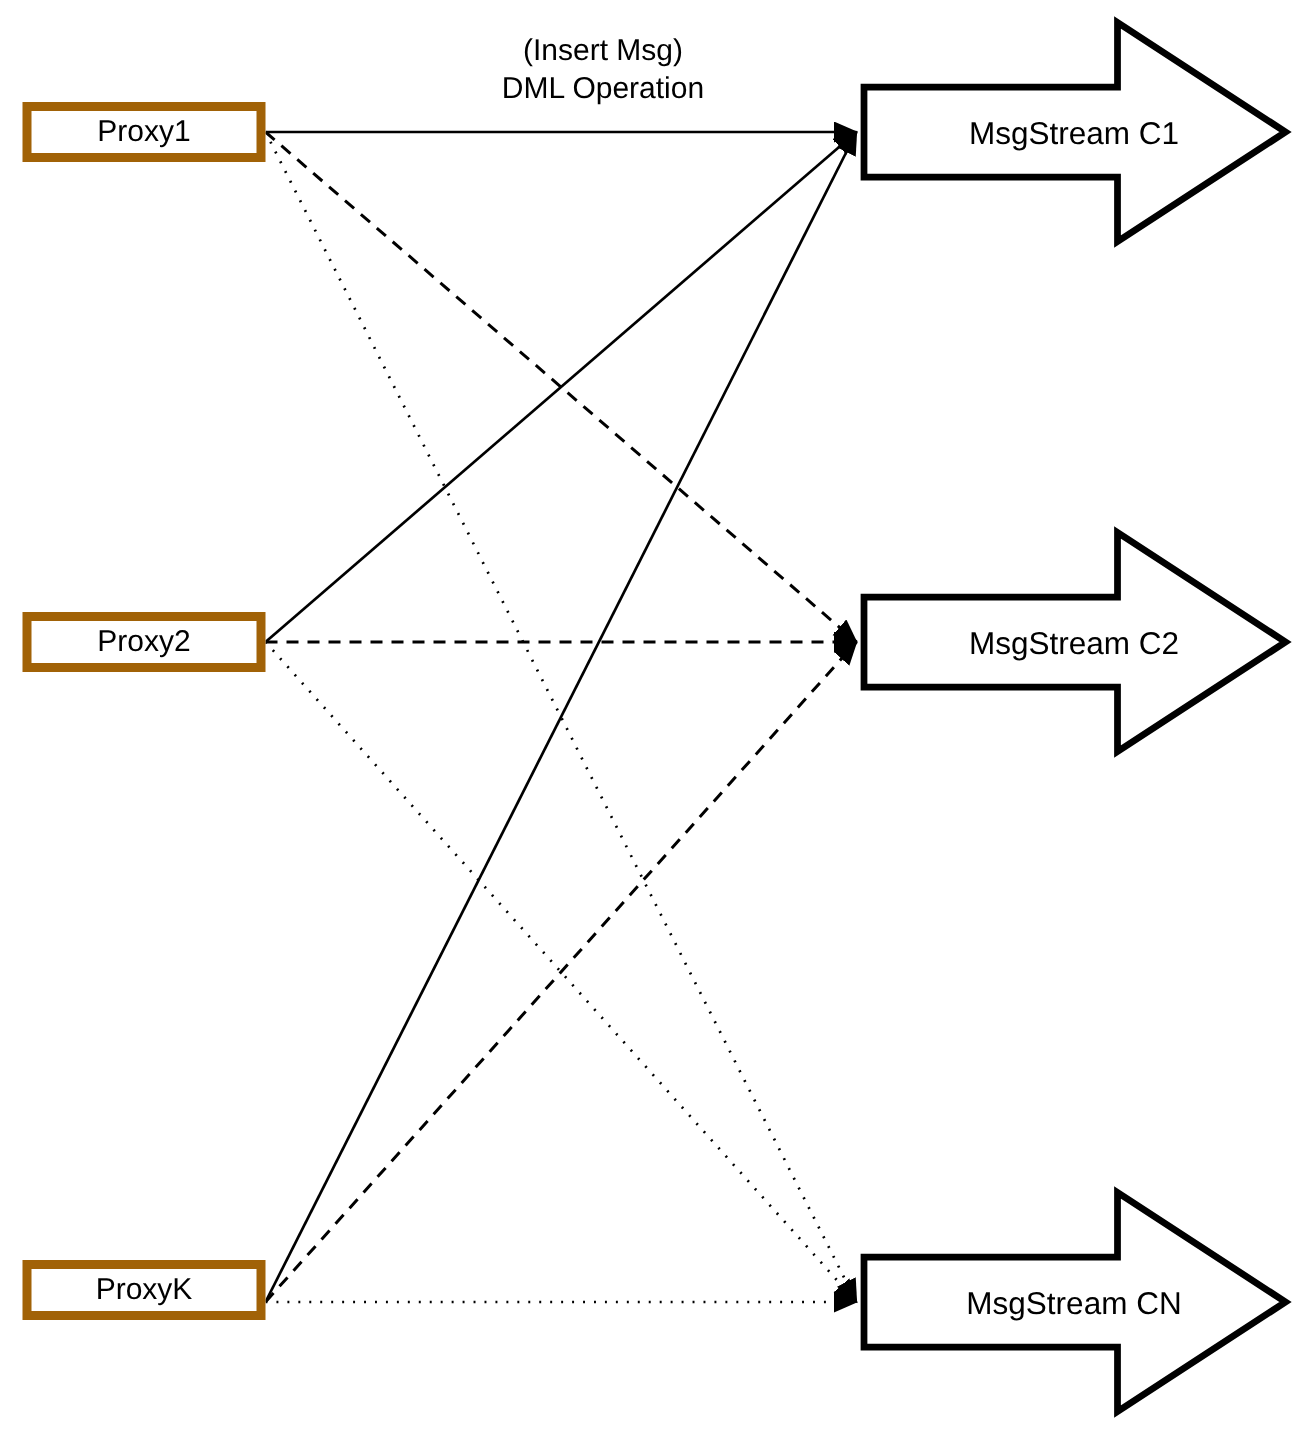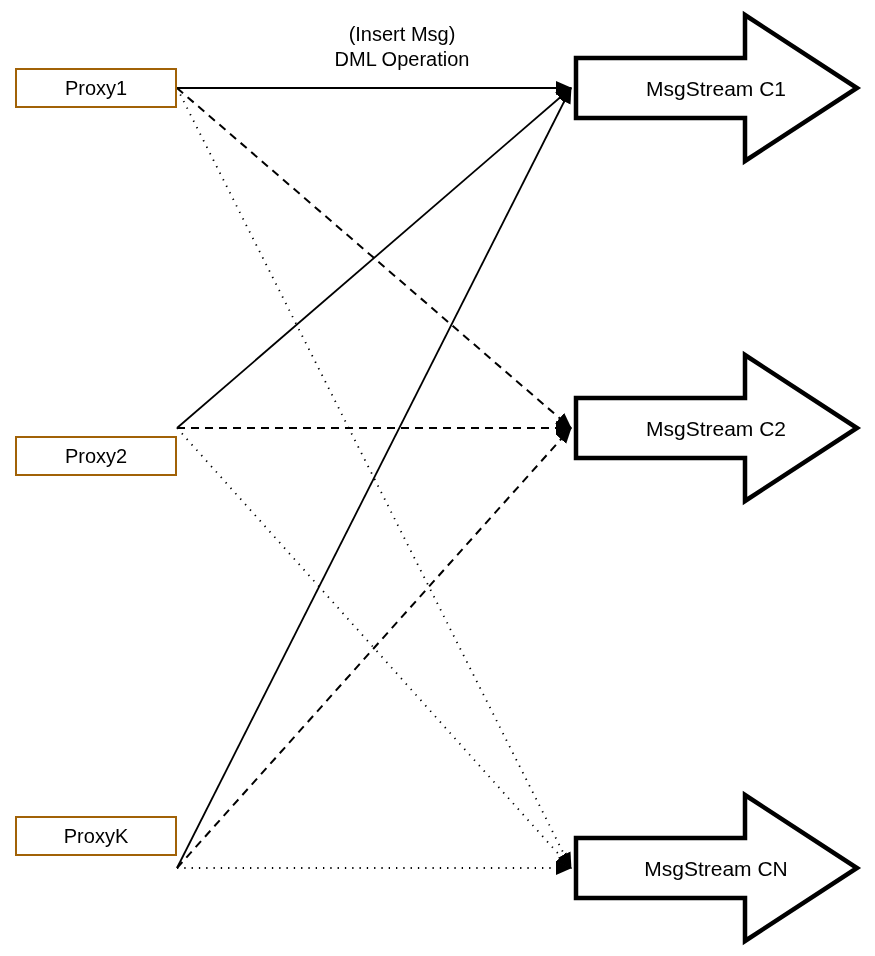--- a/index.html
+++ b/index.html
@@ -30,31 +30,31 @@
     line-height: 25px;
     color: #000000;
   }
   .dml-label span { display: block; }
   .proxy {
     position: absolute;
     left: 15px;
     width: 162px;
     height: 40px;
     box-sizing: border-box;
-    border: 2px solid #a16207;
+    border: 6px solid #a16207;
     background: #ffffff;
     display: flex;
     align-items: center;
     justify-content: center;
     font-size: 20px;
     color: #000000;
   }
   .proxy-1 { top: 68px; }
-  .proxy-2 { top: 408px; margin-top: 28px; }
-  .proxy-k { top: 816px; }
+  .proxy-2 { top: 408px; }
+  .proxy-k { top: 840px; }
   .block-arrow {
     fill: #ffffff;
     stroke: #000000;
     stroke-width: 4.5px;
     stroke-linejoin: miter;
   }
   .arrow-label {
     font-family: "Liberation Sans", sans-serif;
     font-size: 21px;
     fill: #000000;

